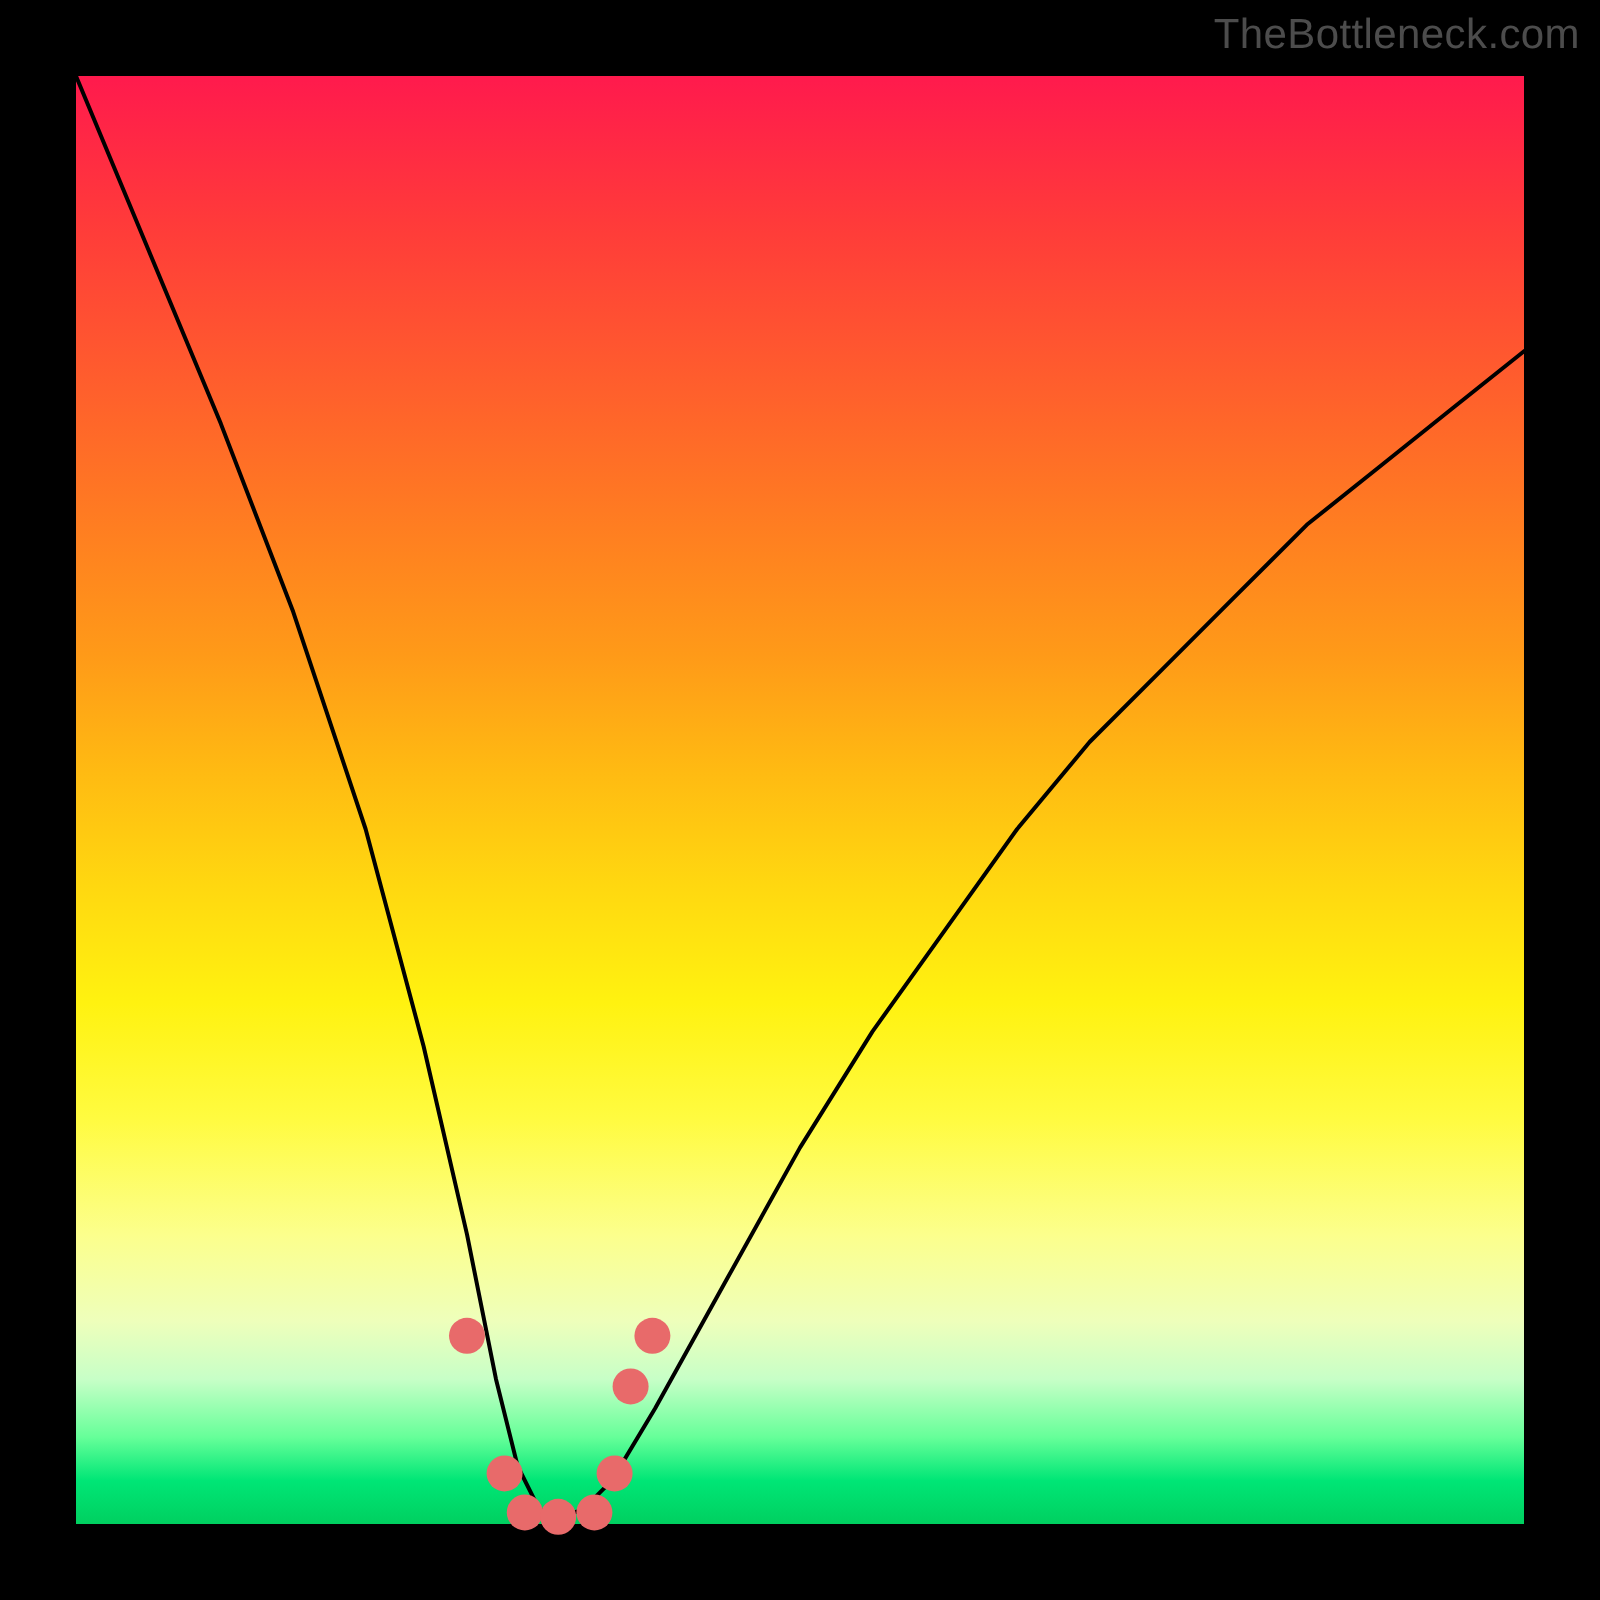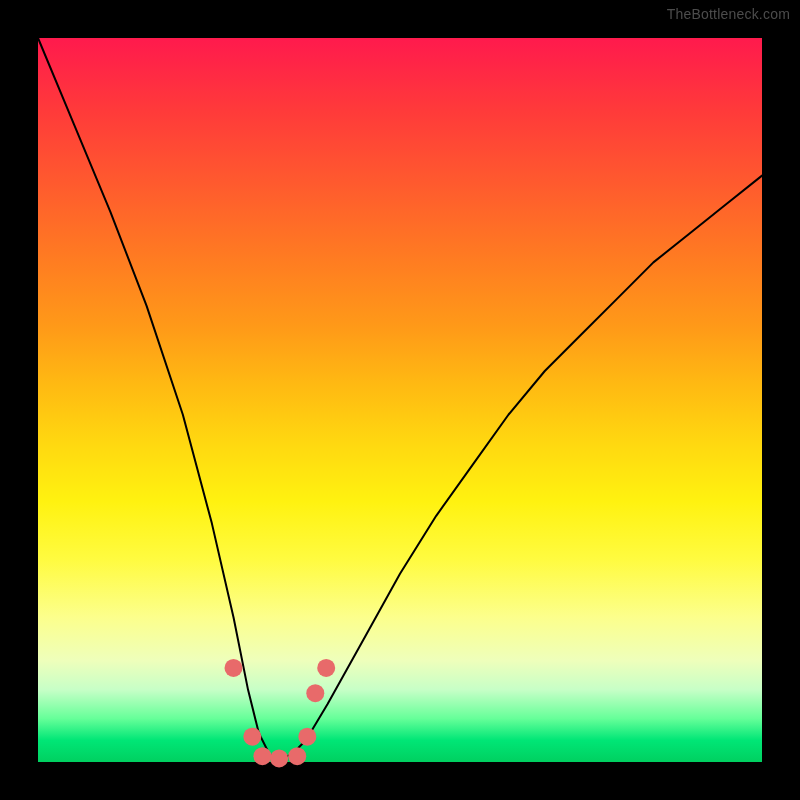--- a/index.html
+++ b/index.html
@@ -41,21 +41,21 @@
       #66ff99 94%,
       #00e676 97%,
       #00d060 100%
     );
   }
   .watermark {
     position: absolute;
     top: 6px;
     right: 10px;
     color: #4c4c4c;
-    font-size: 14px;
+    font-size: 21px;
     font-weight: 500;
     letter-spacing: 0.2px;
     user-select: none;
   }
   svg.curve {
     position: absolute;
     left: 0;
     top: 0;
     width: 724px;
     height: 724px;

